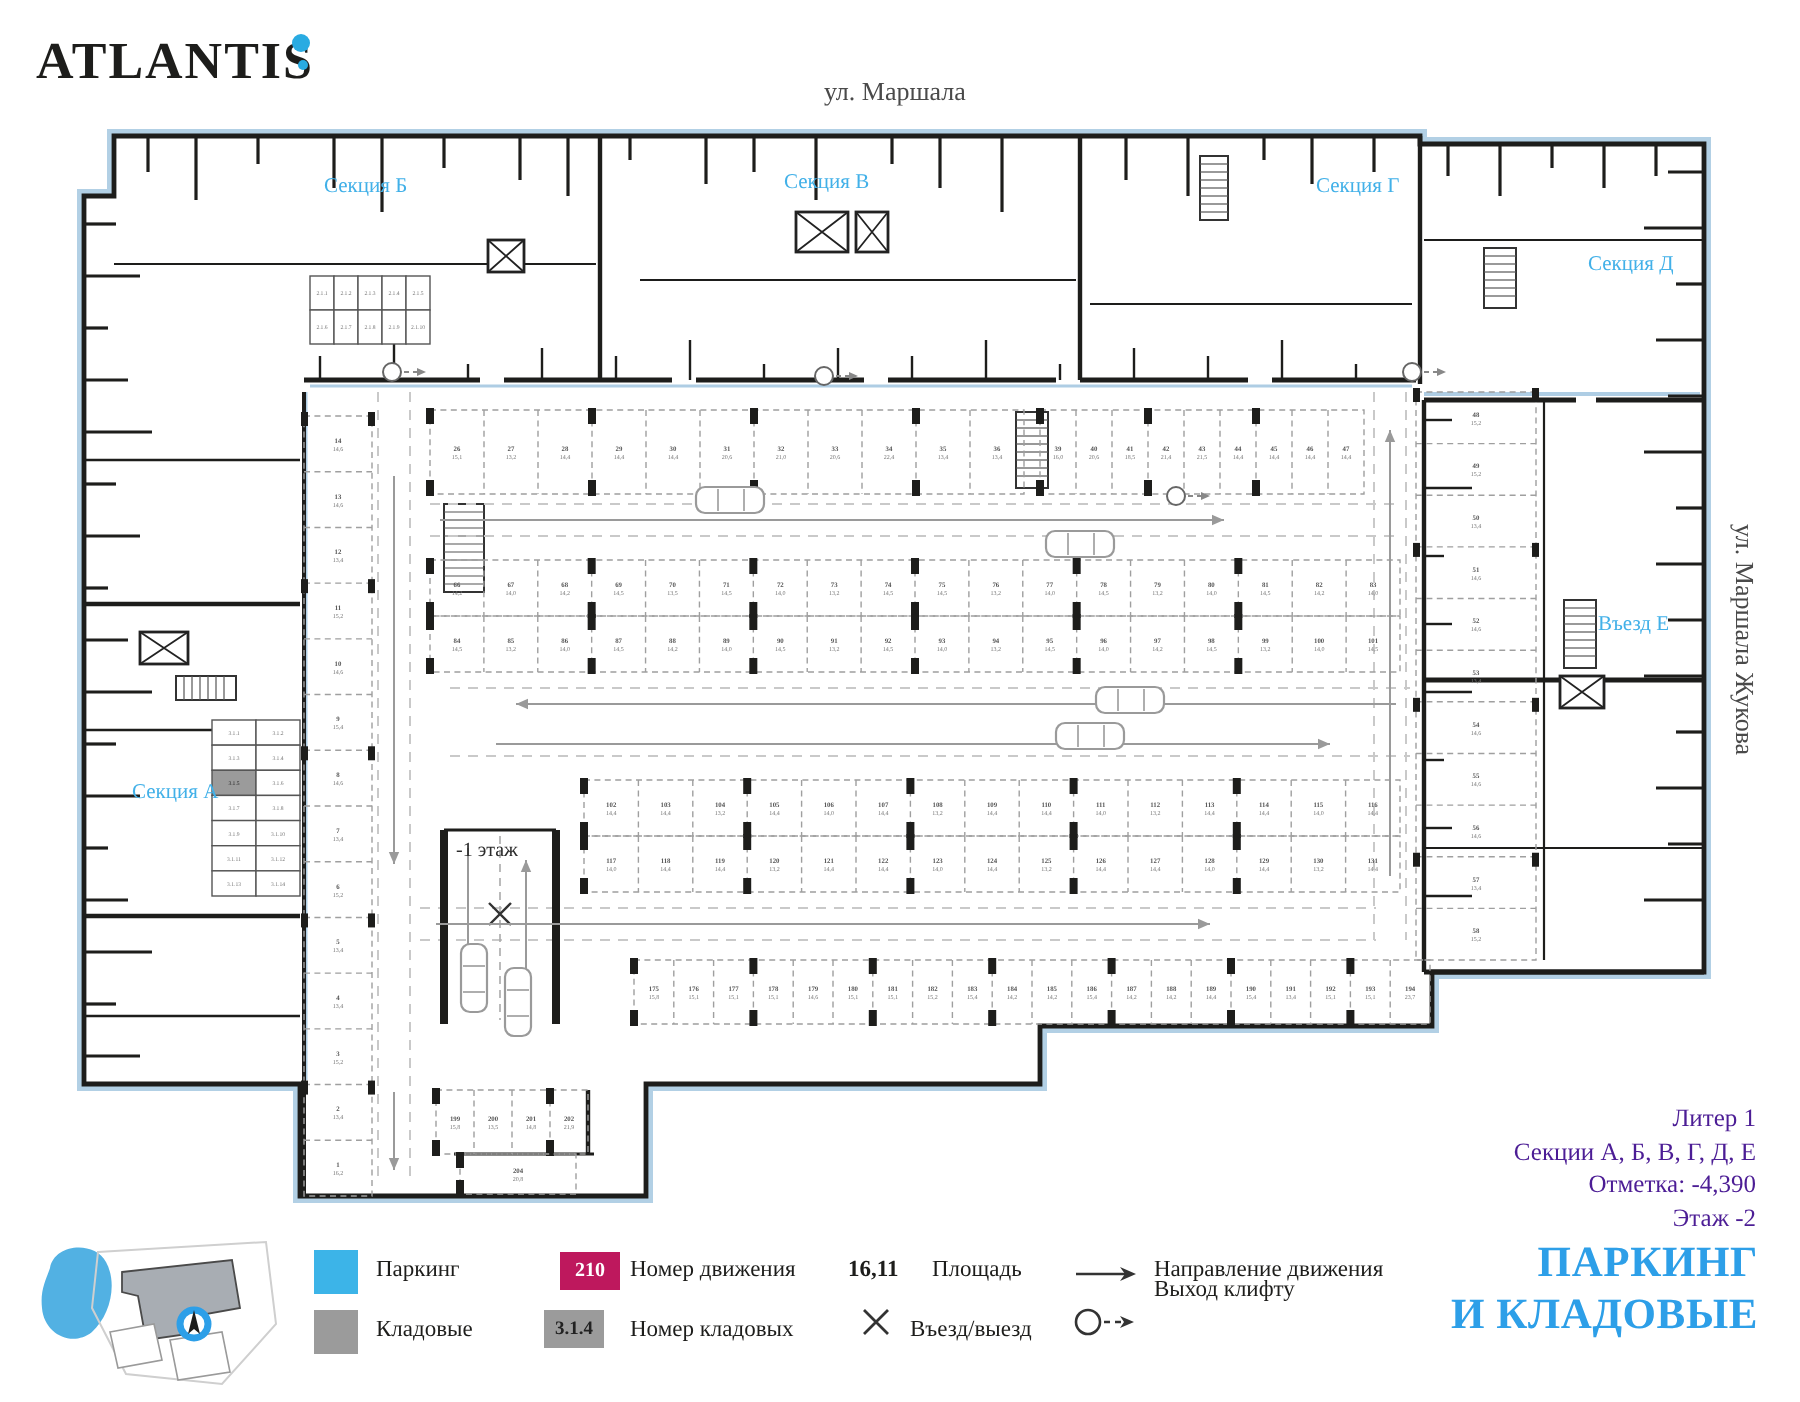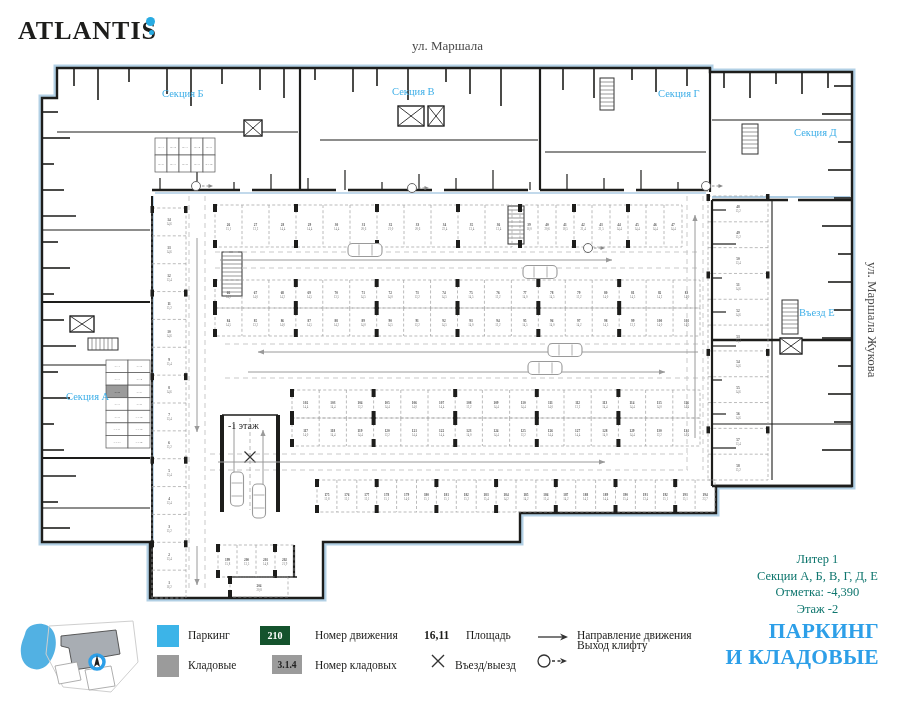--- a/index.html
+++ b/index.html
@@ -12,21 +12,21 @@
   #logo .dot-small{position:absolute;left:131px;top:14px;width:5px;height:5px;border-radius:50%;background:#29ABE2;}
   
   .street{font-size:13px;color:#4a4a4a;}
   #street-top{left:412px;top:38px;}
   #street-right{left:864px;top:262px;writing-mode:vertical-rl;}
   
   .section-label{font-size:10.5px;color:#41b0e8;white-space:nowrap;}
   
   #ramp-label{left:228px;top:420px;font-size:10px;color:#2b2b2b;}
   
-  #info{right:22px;top:551px;text-align:center;font-size:12.5px;line-height:16.5px;color:#0f766e;}
+  #info{right:22px;top:551px;text-align:right;font-size:12.5px;line-height:16.5px;color:#4c1d95;}
   
   #title{right:21px;top:618px;text-align:right;font-size:21.5px;line-height:26px;
          font-weight:800;color:#2D9FE8;letter-spacing:.3px;}
   
   .lg-label{font-size:11.5px;color:#1d1d1b;white-space:nowrap;}
   .swatch{width:22px;height:22px;}
   .badge{width:30px;height:19px;display:flex;align-items:center;justify-content:center;
          font-size:10px;font-weight:700;}
   svg{display:block;}
 </style>
@@ -925,21 +925,21 @@
     <div>ПАРКИНГ</div>
     <div>И КЛАДОВЫЕ</div>
   </div>
 
   <div class="abs swatch" style="left: 157px; top: 625px; background: rgb(60, 180, 232);" id="sw-parking"></div>
   <div class="abs lg-label" style="left:188px;top:629px">Паркинг</div>
 
   <div class="abs swatch" style="left: 157px; top: 655px; background: rgb(155, 155, 155);" id="sw-storage"></div>
   <div class="abs lg-label" style="left:188px;top:659px">Кладовые</div>
 
-  <div class="abs badge" style="left: 260px; top: 626px; color: rgb(255, 255, 255); background: #14532d;" id="bdg-parking">210</div>
+  <div class="abs badge" style="left: 280px; top: 626px; color: rgb(255, 255, 255); background: #be185d;" id="bdg-parking">210</div>
   <div class="abs lg-label" style="left:315px;top:629px">Номер движения</div>
 
   <div class="abs badge" style="left: 272px; top: 655px; color: rgb(34, 34, 34); font-size: 9.5px; background: rgb(155, 155, 155);" id="bdg-storage">3.1.4</div>
   <div class="abs lg-label" style="left:315px;top:659px">Номер кладовых</div>
 
   <div class="abs lg-label" style="left:424px;top:629px;font-weight:600">16,11</div>
   <div class="abs lg-label" style="left:466px;top:629px">Площадь</div>
 
   <div class="abs" style="left:430px;top:653px">
     <svg width="16" height="16">

